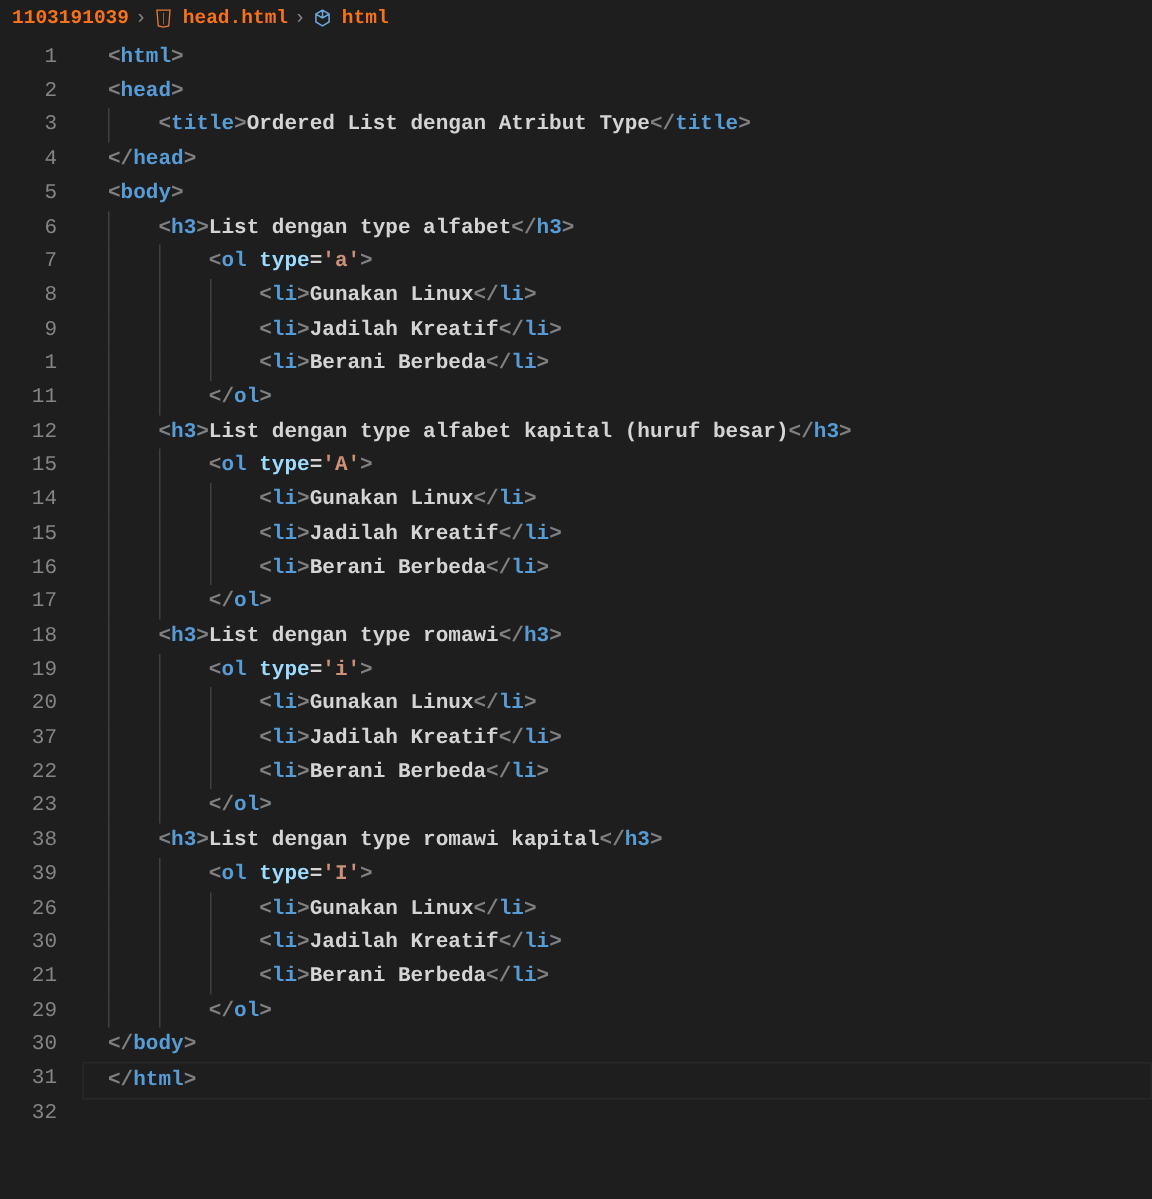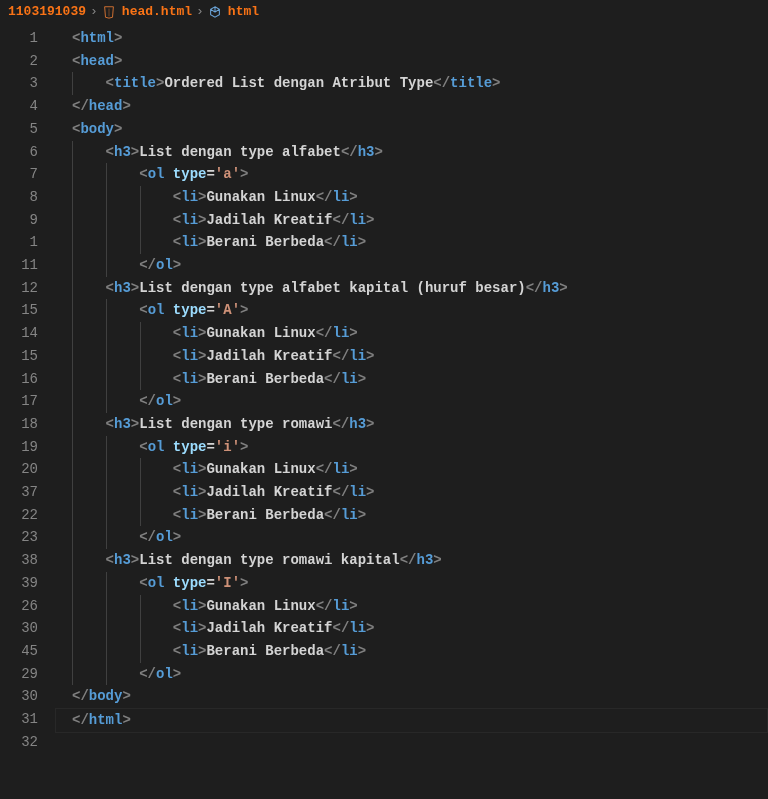--- a/index.html
+++ b/index.html
@@ -125,20 +125,20 @@
       <div>18</div>
       <div>19</div>
       <div>20</div>
       <div>37</div>
       <div>22</div>
       <div>23</div>
       <div>38</div>
       <div>39</div>
       <div>26</div>
       <div>30</div>
-      <div>45</div>
+      <div>21</div>
       <div>29</div>
       <div>30</div>
       <div>31</div>
       <div>32</div>
     </div>
   <div class="code" id="code"><div class="line"><span><span class="bracket1">&lt;</span><span class="tag">html</span><span class="bracket1">&gt;</span></span></div><div class="line"><span><span class="bracket1">&lt;</span><span class="tag">head</span><span class="bracket1">&gt;</span></span></div><div class="line"><span class="indent-guide" style="left: 16px;"></span><span>    <span class="bracket1">&lt;</span><span class="tag">title</span><span class="bracket1">&gt;</span><span class="text">Ordered List dengan Atribut Type</span><span class="bracket1">&lt;/</span><span class="tag">title</span><span class="bracket1">&gt;</span></span></div><div class="line"><span><span class="bracket1">&lt;/</span><span class="tag">head</span><span class="bracket1">&gt;</span></span></div><div class="line"><span></span></div><div class="line"><span><span class="bracket1">&lt;</span><span class="tag">body</span><span class="bracket1">&gt;</span></span></div><div class="line"><span class="indent-guide" style="left: 16px;"></span><span>    <span class="bracket1">&lt;</span><span class="tag">h3</span><span class="bracket1">&gt;</span><span class="text">List dengan type alfabet</span><span class="bracket1">&lt;/</span><span class="tag">h3</span><span class="bracket1">&gt;</span></span></div><div class="line"><span class="indent-guide" style="left: 16px;"></span><span class="indent-guide" style="left: 50px;"></span><span>        <span class="bracket1">&lt;</span><span class="tag">ol</span><span class="text"> </span><span class="attr-name">type</span><span class="attr-eq">=</span><span class="string">'a'</span><span class="bracket1">&gt;</span></span></div><div class="line"><span class="indent-guide" style="left: 16px;"></span><span class="indent-guide" style="left: 50px;"></span><span class="indent-guide" style="left: 84px;"></span><span>            <span class="bracket1">&lt;</span><span class="tag">li</span><span class="bracket1">&gt;</span><span class="text">Gunakan Linux</span><span class="bracket1">&lt;/</span><span class="tag">li</span><span class="bracket1">&gt;</span></span></div><div class="line"><span class="indent-guide" style="left: 16px;"></span><span class="indent-guide" style="left: 50px;"></span><span class="indent-guide" style="left: 84px;"></span><span>            <span class="bracket1">&lt;</span><span class="tag">li</span><span class="bracket1">&gt;</span><span class="text">Jadilah Kreatif</span><span class="bracket1">&lt;/</span><span class="tag">li</span><span class="bracket1">&gt;</span></span></div><div class="line"><span class="indent-guide" style="left: 16px;"></span><span class="indent-guide" style="left: 50px;"></span><span class="indent-guide" style="left: 84px;"></span><span>            <span class="bracket1">&lt;</span><span class="tag">li</span><span class="bracket1">&gt;</span><span class="text">Berani Berbeda</span><span class="bracket1">&lt;/</span><span class="tag">li</span><span class="bracket1">&gt;</span></span></div><div class="line"><span class="indent-guide" style="left: 16px;"></span><span class="indent-guide" style="left: 50px;"></span><span>        <span class="bracket1">&lt;/</span><span class="tag">ol</span><span class="bracket1">&gt;</span></span></div><div class="line"><span class="indent-guide" style="left: 16px;"></span><span>    <span class="bracket1">&lt;</span><span class="tag">h3</span><span class="bracket1">&gt;</span><span class="text">List dengan type alfabet kapital (huruf besar)</span><span class="bracket1">&lt;/</span><span class="tag">h3</span><span class="bracket1">&gt;</span></span></div><div class="line"><span class="indent-guide" style="left: 16px;"></span><span class="indent-guide" style="left: 50px;"></span><span>        <span class="bracket1">&lt;</span><span class="tag">ol</span><span class="text"> </span><span class="attr-name">type</span><span class="attr-eq">=</span><span class="string">'A'</span><span class="bracket1">&gt;</span></span></div><div class="line"><span class="indent-guide" style="left: 16px;"></span><span class="indent-guide" style="left: 50px;"></span><span class="indent-guide" style="left: 84px;"></span><span>            <span class="bracket1">&lt;</span><span class="tag">li</span><span class="bracket1">&gt;</span><span class="text">Gunakan Linux</span><span class="bracket1">&lt;/</span><span class="tag">li</span><span class="bracket1">&gt;</span></span></div><div class="line"><span class="indent-guide" style="left: 16px;"></span><span class="indent-guide" style="left: 50px;"></span><span class="indent-guide" style="left: 84px;"></span><span>            <span class="bracket1">&lt;</span><span class="tag">li</span><span class="bracket1">&gt;</span><span class="text">Jadilah Kreatif</span><span class="bracket1">&lt;/</span><span class="tag">li</span><span class="bracket1">&gt;</span></span></div><div class="line"><span class="indent-guide" style="left: 16px;"></span><span class="indent-guide" style="left: 50px;"></span><span class="indent-guide" style="left: 84px;"></span><span>            <span class="bracket1">&lt;</span><span class="tag">li</span><span class="bracket1">&gt;</span><span class="text">Berani Berbeda</span><span class="bracket1">&lt;/</span><span class="tag">li</span><span class="bracket1">&gt;</span></span></div><div class="line"><span class="indent-guide" style="left: 16px;"></span><span class="indent-guide" style="left: 50px;"></span><span>        <span class="bracket1">&lt;/</span><span class="tag">ol</span><span class="bracket1">&gt;</span></span></div><div class="line"><span class="indent-guide" style="left: 16px;"></span><span>    <span class="bracket1">&lt;</span><span class="tag">h3</span><span class="bracket1">&gt;</span><span class="text">List dengan type romawi</span><span class="bracket1">&lt;/</span><span class="tag">h3</span><span class="bracket1">&gt;</span></span></div><div class="line"><span class="indent-guide" style="left: 16px;"></span><span class="indent-guide" style="left: 50px;"></span><span>        <span class="bracket1">&lt;</span><span class="tag">ol</span><span class="text"> </span><span class="attr-name">type</span><span class="attr-eq">=</span><span class="string">'i'</span><span class="bracket1">&gt;</span></span></div><div class="line"><span class="indent-guide" style="left: 16px;"></span><span class="indent-guide" style="left: 50px;"></span><span class="indent-guide" style="left: 84px;"></span><span>            <span class="bracket1">&lt;</span><span class="tag">li</span><span class="bracket1">&gt;</span><span class="text">Gunakan Linux</span><span class="bracket1">&lt;/</span><span class="tag">li</span><span class="bracket1">&gt;</span></span></div><div class="line"><span class="indent-guide" style="left: 16px;"></span><span class="indent-guide" style="left: 50px;"></span><span class="indent-guide" style="left: 84px;"></span><span>            <span class="bracket1">&lt;</span><span class="tag">li</span><span class="bracket1">&gt;</span><span class="text">Jadilah Kreatif</span><span class="bracket1">&lt;/</span><span class="tag">li</span><span class="bracket1">&gt;</span></span></div><div class="line"><span class="indent-guide" style="left: 16px;"></span><span class="indent-guide" style="left: 50px;"></span><span class="indent-guide" style="left: 84px;"></span><span>            <span class="bracket1">&lt;</span><span class="tag">li</span><span class="bracket1">&gt;</span><span class="text">Berani Berbeda</span><span class="bracket1">&lt;/</span><span class="tag">li</span><span class="bracket1">&gt;</span></span></div><div class="line"><span class="indent-guide" style="left: 16px;"></span><span class="indent-guide" style="left: 50px;"></span><span>        <span class="bracket1">&lt;/</span><span class="tag">ol</span><span class="bracket1">&gt;</span></span></div><div class="line"><span class="indent-guide" style="left: 16px;"></span><span>    <span class="bracket1">&lt;</span><span class="tag">h3</span><span class="bracket1">&gt;</span><span class="text">List dengan type romawi kapital</span><span class="bracket1">&lt;/</span><span class="tag">h3</span><span class="bracket1">&gt;</span></span></div><div class="line"><span class="indent-guide" style="left: 16px;"></span><span class="indent-guide" style="left: 50px;"></span><span>        <span class="bracket1">&lt;</span><span class="tag">ol</span><span class="text"> </span><span class="attr-name">type</span><span class="attr-eq">=</span><span class="string">'I'</span><span class="bracket1">&gt;</span></span></div><div class="line"><span class="indent-guide" style="left: 16px;"></span><span class="indent-guide" style="left: 50px;"></span><span class="indent-guide" style="left: 84px;"></span><span>            <span class="bracket1">&lt;</span><span class="tag">li</span><span class="bracket1">&gt;</span><span class="text">Gunakan Linux</span><span class="bracket1">&lt;/</span><span class="tag">li</span><span class="bracket1">&gt;</span></span></div><div class="line"><span class="indent-guide" style="left: 16px;"></span><span class="indent-guide" style="left: 50px;"></span><span class="indent-guide" style="left: 84px;"></span><span>            <span class="bracket1">&lt;</span><span class="tag">li</span><span class="bracket1">&gt;</span><span class="text">Jadilah Kreatif</span><span class="bracket1">&lt;/</span><span class="tag">li</span><span class="bracket1">&gt;</span></span></div><div class="line"><span class="indent-guide" style="left: 16px;"></span><span class="indent-guide" style="left: 50px;"></span><span class="indent-guide" style="left: 84px;"></span><span>            <span class="bracket1">&lt;</span><span class="tag">li</span><span class="bracket1">&gt;</span><span class="text">Berani Berbeda</span><span class="bracket1">&lt;/</span><span class="tag">li</span><span class="bracket1">&gt;</span></span></div><div class="line"><span class="indent-guide" style="left: 16px;"></span><span class="indent-guide" style="left: 50px;"></span><span>        <span class="bracket1">&lt;/</span><span class="tag">ol</span><span class="bracket1">&gt;</span></span></div><div class="line"><span><span class="bracket1">&lt;/</span><span class="tag">body</span><span class="bracket1">&gt;</span></span></div><div class="line cursor-line"><span><span class="bracket1">&lt;/</span><span class="tag">html</span><span class="bracket1">&gt;</span></span></div></div>
 </div>
 
 </body></html>

